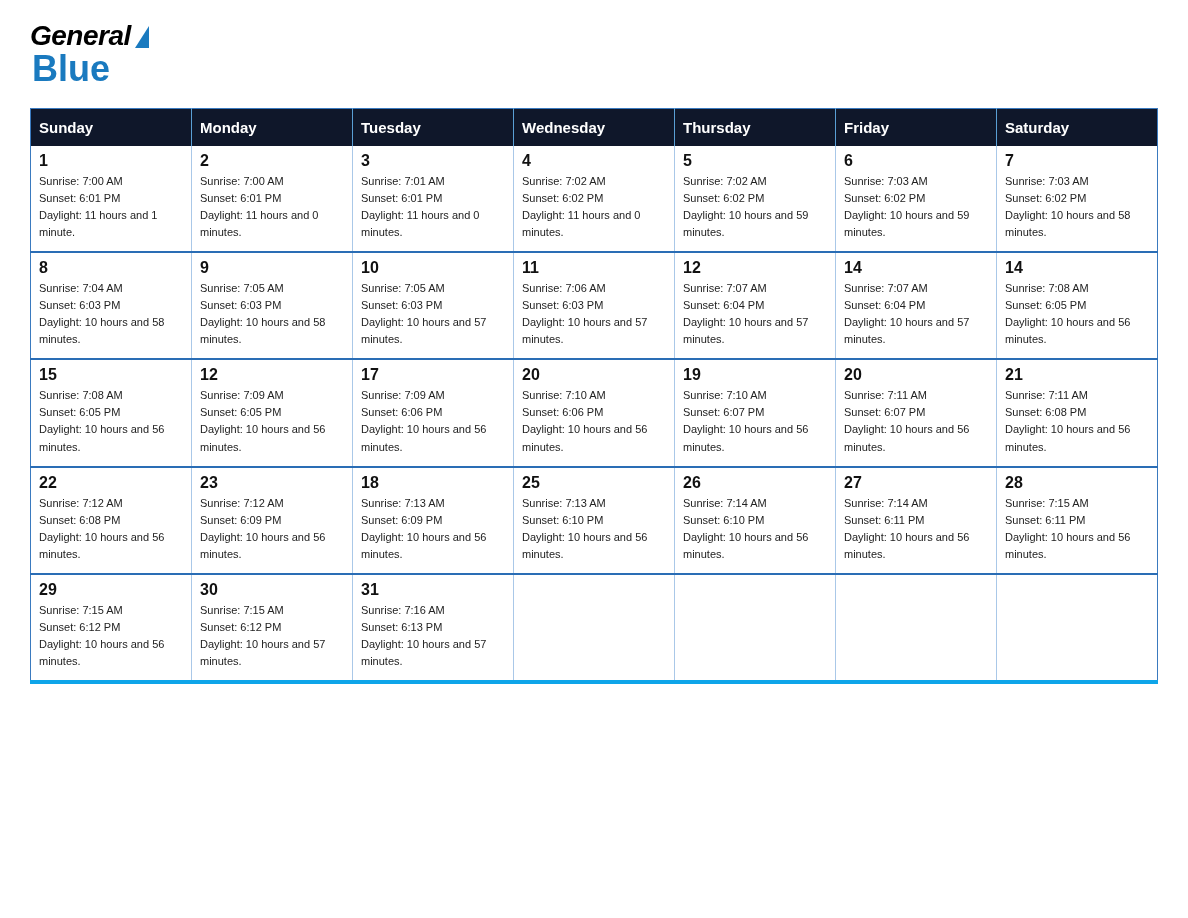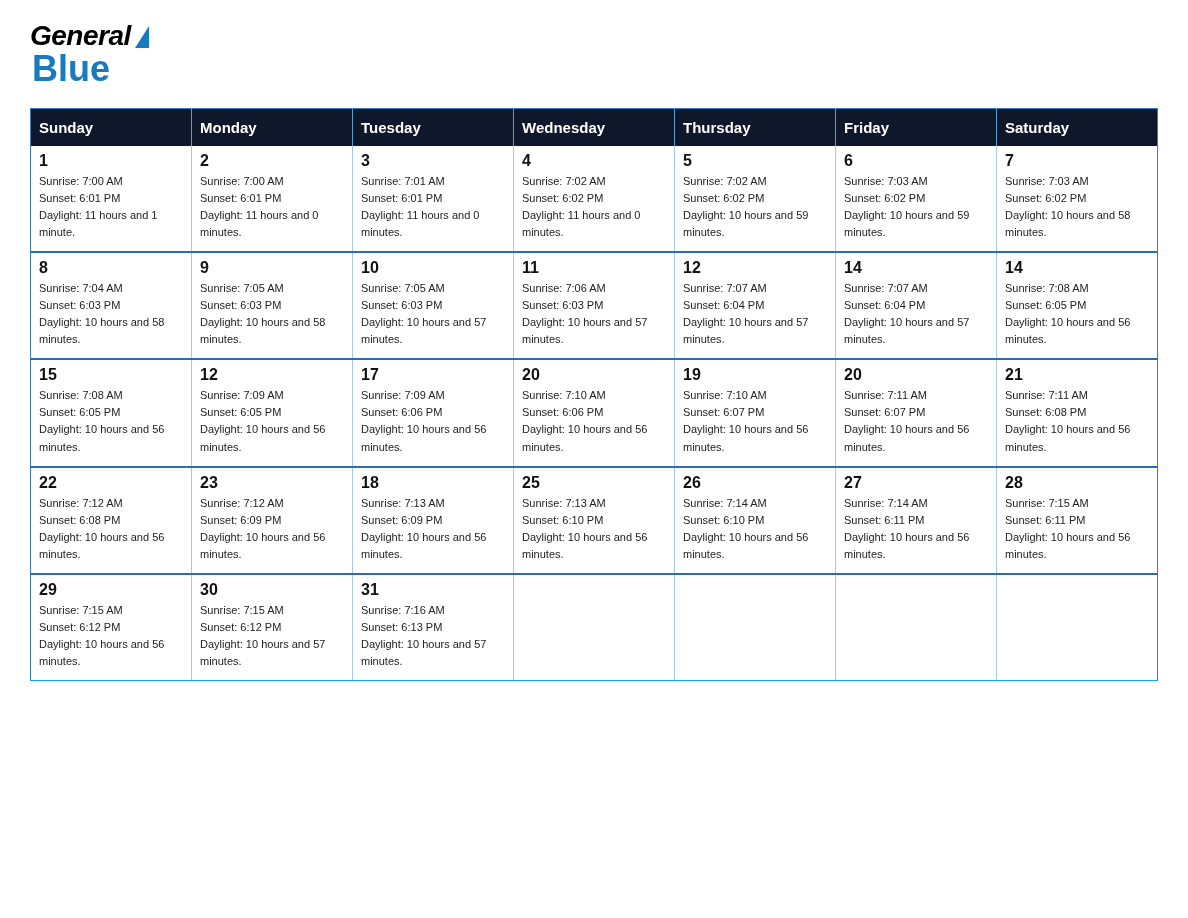--- a/index.html
+++ b/index.html
@@ -86,21 +86,21 @@
       border-right: 1px solid #aac8e8;
       border-bottom: 2px solid #2a6db5;
       font-size: 12.5px;
       color: #222;
       width: 14.28%;
     }
     tbody tr td:last-child {
       border-right: none;
     }
     tbody tr:last-child td {
-      border-bottom: 1px solid #0ea5e9;
+      border-bottom: 4px solid #0ea5e9;
     }
     .day-number {
       font-size: 16px;
       font-weight: bold;
       color: #111;
       display: block;
       margin-bottom: 3px;
     }
     .day-info {
       font-size: 11px;

